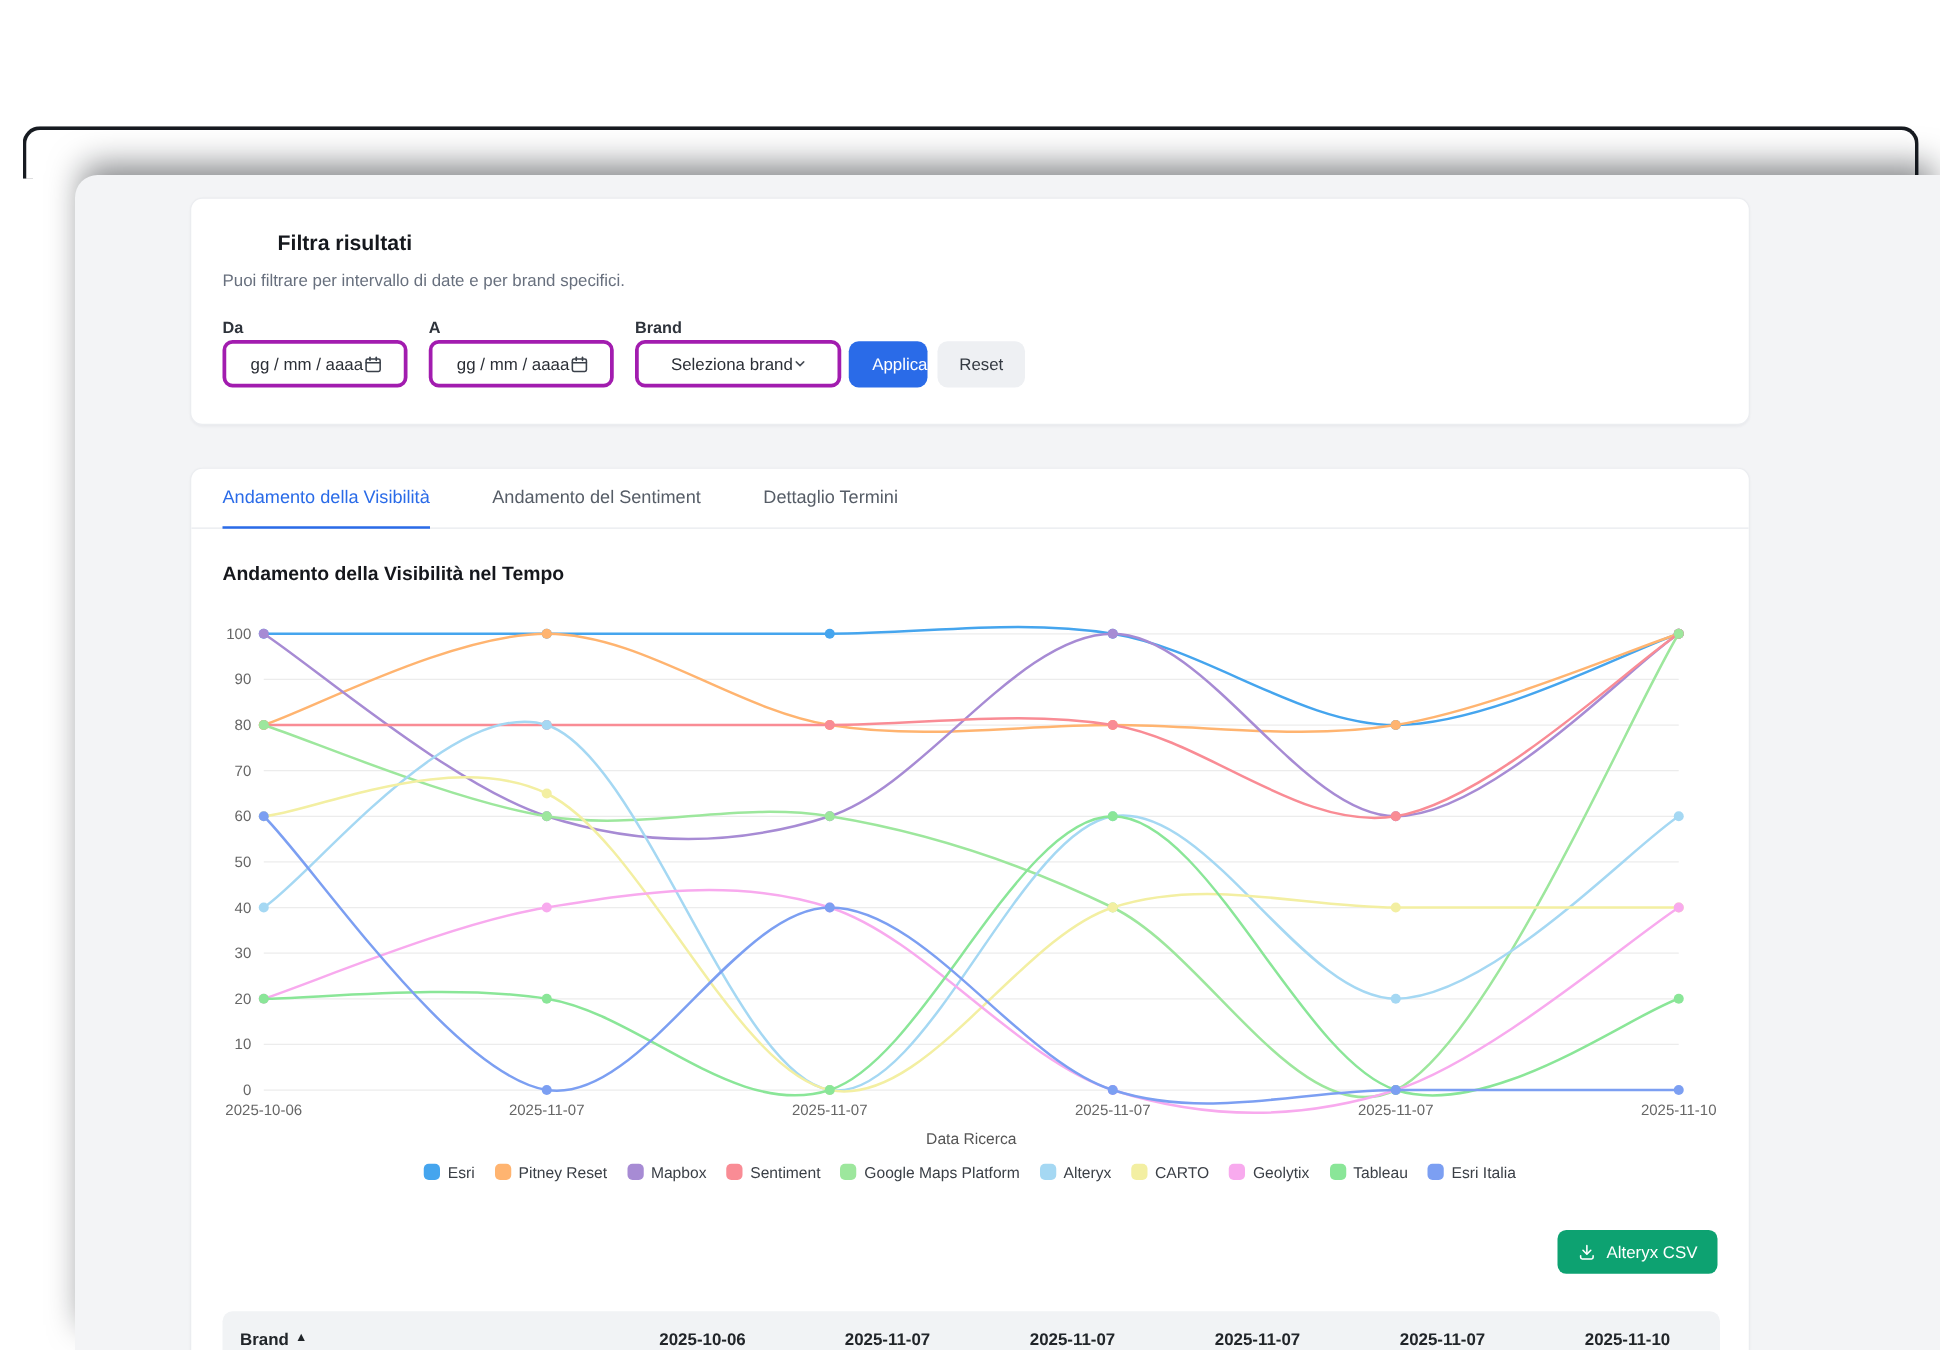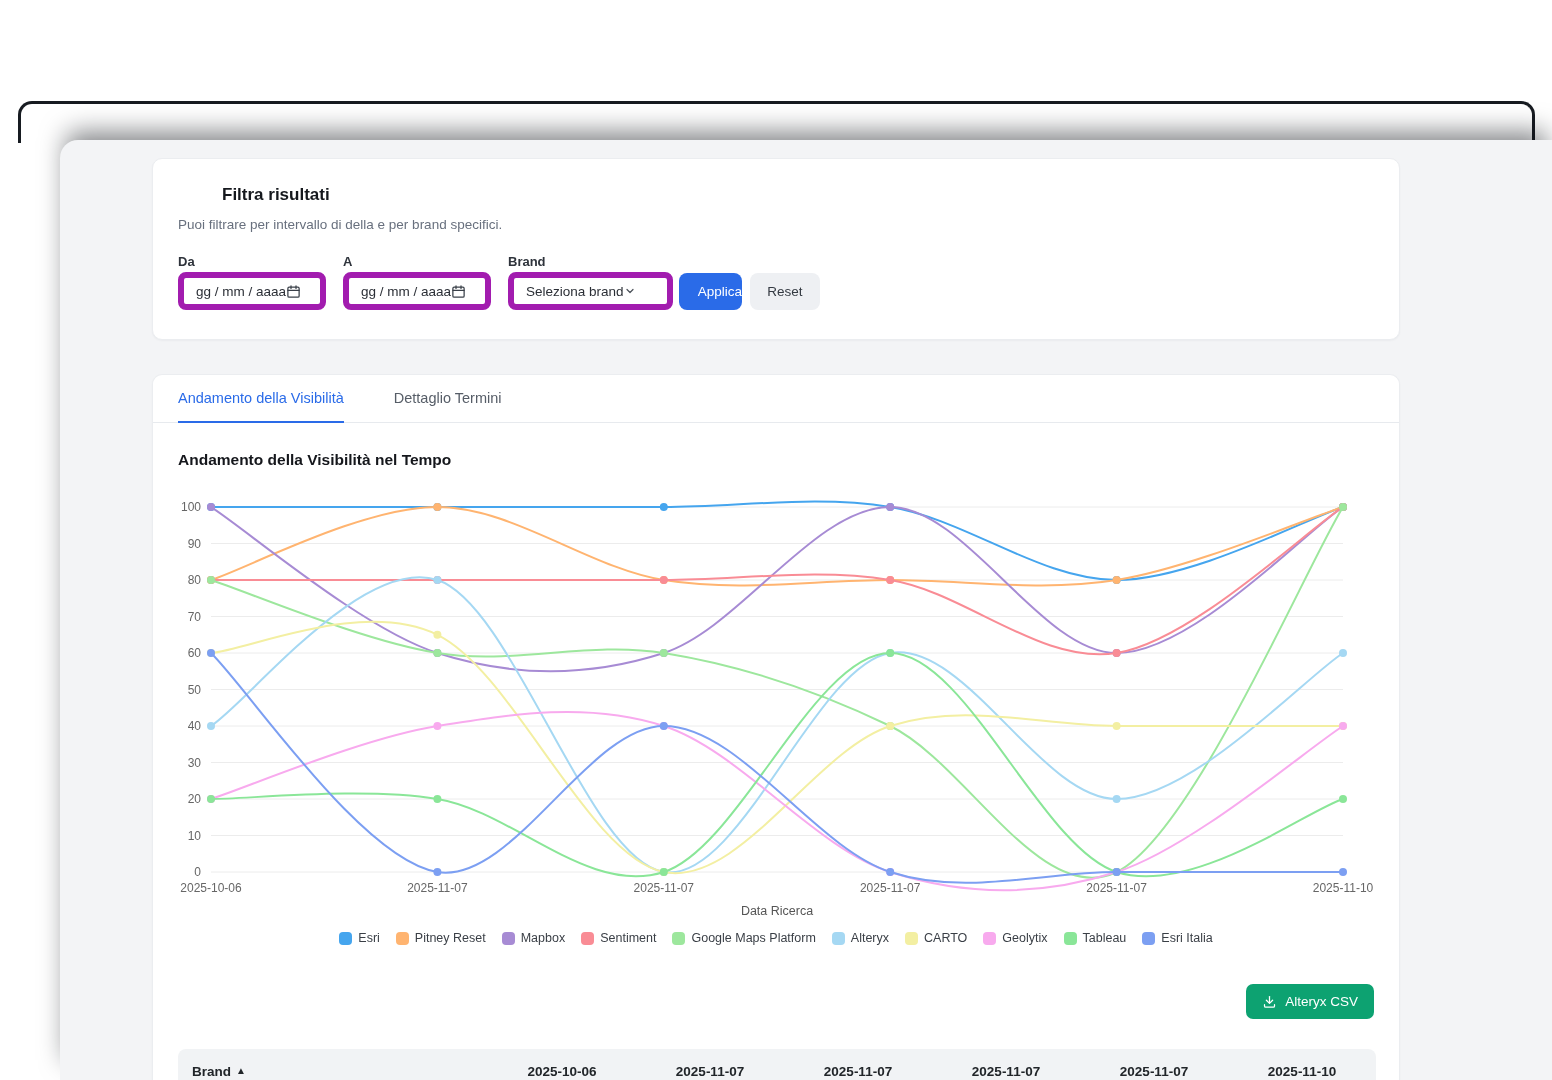--- a/index.html
+++ b/index.html
@@ -20,42 +20,42 @@
     background:var(--panel);border-top-left-radius:18px;
     box-shadow:0 -14px 26px -6px rgba(10,14,20,0.5);}
 
   .card{background:#fff;border:1px solid #ebedf0;box-shadow:0 1px 2px rgba(16,24,40,0.04);}
 
   
   .filter-card{position:absolute;left:92px;top:18px;width:1248px;height:182px;border-radius:10px;}
   .filter-title{position:absolute;left:25px;top:26px;font-size:17px;font-weight:700;color:#15181d;margin-left:44px;}
   .filter-subtitle{position:absolute;left:25px;top:58px;font-size:13.5px;color:#68707e;}
   .f-label{position:absolute;top:95px;font-size:13px;font-weight:600;color:#2e333b;}
-  .input{position:absolute;top:113px;height:38px;border:6px solid #a21caf;border-radius:8px;background:#fff;
-    display:flex;align-items:center;justify-content:flex-start;padding:0 10px 0 12px;
+  .input{position:absolute;top:113px;height:38px;border:3px solid #a21caf;border-radius:8px;background:#fff;
+    display:flex;align-items:center;justify-content:center;padding:0 10px 0 12px;
     font-size:13.5px;color:#2b2f36;cursor:pointer;}
   .btn{position:absolute;top:114px;height:37px;border:none;border-radius:8px;font-size:13.5px;
     font-weight:500;cursor:pointer;font-family:inherit;}
   .btn-apply{left:526px;width:63px;background:var(--accent);color:#fff;text-align:right;}
   .btn-reset{left:597px;width:70px;background:#eef0f3;color:#343a42;}
 
   
   .main-card{position:absolute;left:92px;top:234px;width:1248px;height:706px;border-radius:10px 10px 0 0;
     border-bottom:none;overflow:hidden;}
   .tabbar{position:absolute;left:0;top:0;width:100%;height:48px;border-bottom:1px solid #e7eaee;
     display:flex;align-items:stretch;padding-left:25px;gap:50px;}
   .tab{display:flex;align-items:center;font-size:14.5px;color:#565d67;border-bottom:2px solid transparent;
     margin-bottom:-1px;cursor:pointer;white-space:nowrap;}
   .tab.active{color:var(--accent);border-bottom-color:var(--accent);font-weight:500;}
   .chart-title{position:absolute;left:25px;top:76px;font-size:15.5px;font-weight:700;color:#15171c;}
   #chart{position:absolute;left:8px;top:116px;}
   #chart text{font-family:"Liberation Sans",sans-serif;}
   .legend{position:absolute;left:0;top:556px;width:100%;display:flex;justify-content:center;
     align-items:center;gap:16px;}
-  .legend-item{display:flex;align-items:flex-end;gap:6px;font-size:12.5px;color:#3a3f46;cursor:pointer;white-space:nowrap;}
+  .legend-item{display:flex;align-items:flex-start;gap:6px;font-size:12.5px;color:#3a3f46;cursor:pointer;white-space:nowrap;}
   .swatch{width:13px;height:13px;border-radius:4px;flex:0 0 auto;}
   .btn-csv{position:absolute;right:25px;top:609px;height:35px;padding:0 16px;background:var(--csv);
     color:#fff;border:none;border-radius:7px;font-size:13.5px;font-weight:500;display:inline-flex;
     align-items:center;gap:8px;cursor:pointer;font-family:inherit;}
   .thead{position:absolute;left:25px;top:674px;width:1198px;height:44px;background:#f1f3f5;
     border-radius:8px 8px 0 0;display:flex;align-items:center;font-size:13.5px;font-weight:700;color:#212529;}
   .th-brand{flex:0 0 310px;padding-left:14px;display:flex;align-items:center;gap:5px;cursor:pointer;}
   .sort-arrow{font-size:10px;line-height:1;}
   .th-date{flex:0 0 148px;text-align:center;cursor:pointer;}
 </style>
@@ -63,21 +63,21 @@
 <body>
 
 <div class="stage">
 
   <div class="window-frame"></div>
 
   <div class="panel">
 
     <div class="card filter-card">
       <div class="filter-title">Filtra risultati</div>
-      <div class="filter-subtitle">Puoi filtrare per intervallo di della e per brand specifici.</div>
+      <div class="filter-subtitle">Puoi filtrare per intervallo di date e per brand specifici.</div>
 
       <div class="f-label" style="left:25px">Da</div>
       <div class="input" style="left:25px;width:148px">
         <span>gg / mm / aaaa</span>
         <span style="display:flex">
           <svg width="15" height="15" viewBox="0 0 24 24" fill="none" stroke="#3a4049" stroke-width="2" stroke-linecap="round">
             <rect x="3" y="5" width="18" height="16" rx="2"></rect>
               <line x1="8" y1="3" x2="8" y2="7"></line>
             <line x1="16" y1="3" x2="16" y2="7"></line>
               <line x1="3" y1="10" x2="21" y2="10"></line>
@@ -108,20 +108,21 @@
         </span>
       </div>
 
       <button class="btn btn-apply">Applica</button>
       <button class="btn btn-reset">Reset</button>
     </div>
 
     <div class="card main-card">
       <div class="tabbar">
           <div class="tab active">Andamento della Visibilità</div>
+          <div class="tab">Andamento del Sentiment</div>
           <div class="tab">Dettaglio Termini</div>
         </div>
 
       <div class="chart-title">Andamento della Visibilità nel Tempo</div>
 
       <svg id="chart" width="1230" height="432">
           <g>
             <line x1="50" y1="381" x2="1182" y2="381" stroke="#ececec" stroke-width="1"></line>
             <text x="40" y="385" text-anchor="end" font-size="12" fill="#666">0</text>
             <line x1="50" y1="344.5" x2="1182" y2="344.5" stroke="#ececec" stroke-width="1"></line>

